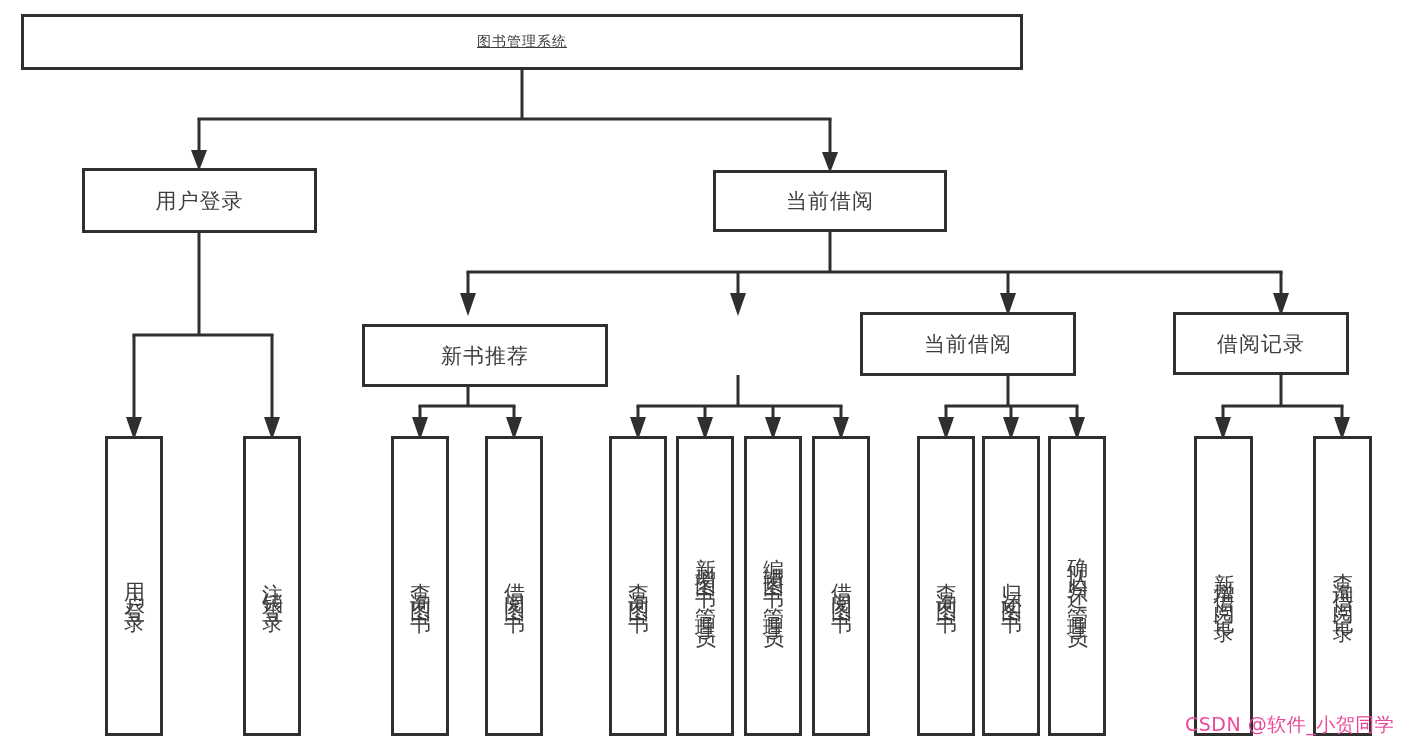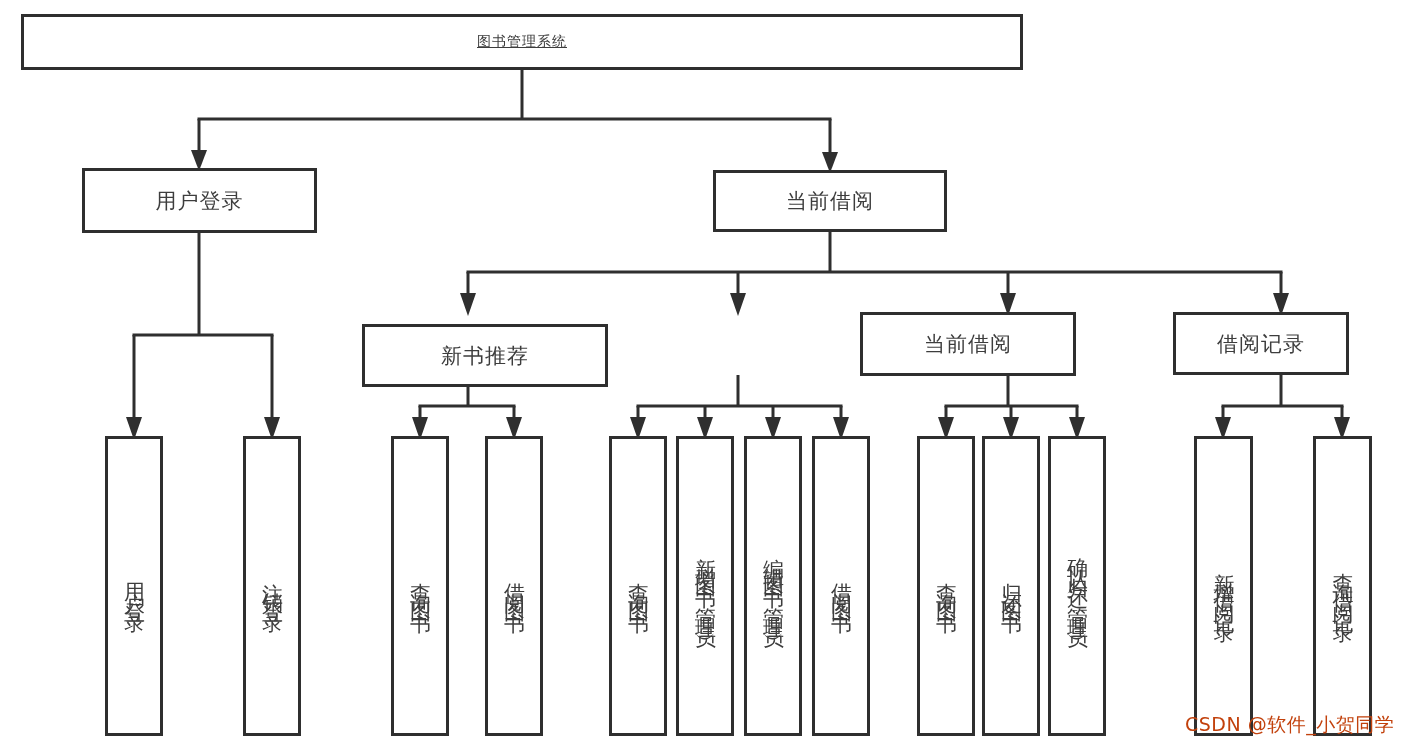--- a/index.html
+++ b/index.html
@@ -30,21 +30,21 @@
     font-size:21px;
     line-height:1;
     letter-spacing:10px;
     white-space:nowrap;
   }
   .watermark{
     position:absolute;
     left:1185px;top:712px;
     z-index:3;
     font-size:19px;
-    color:#c2410c;
+    color:#ec4899;
     letter-spacing:0.5px;
     white-space:nowrap;
   }
 </style>
 </head>
 <body>
 
 <div class="stage">
 
   <svg class="wires" width="1405" height="747" viewBox="0 0 1405 747" aria-hidden="true">

